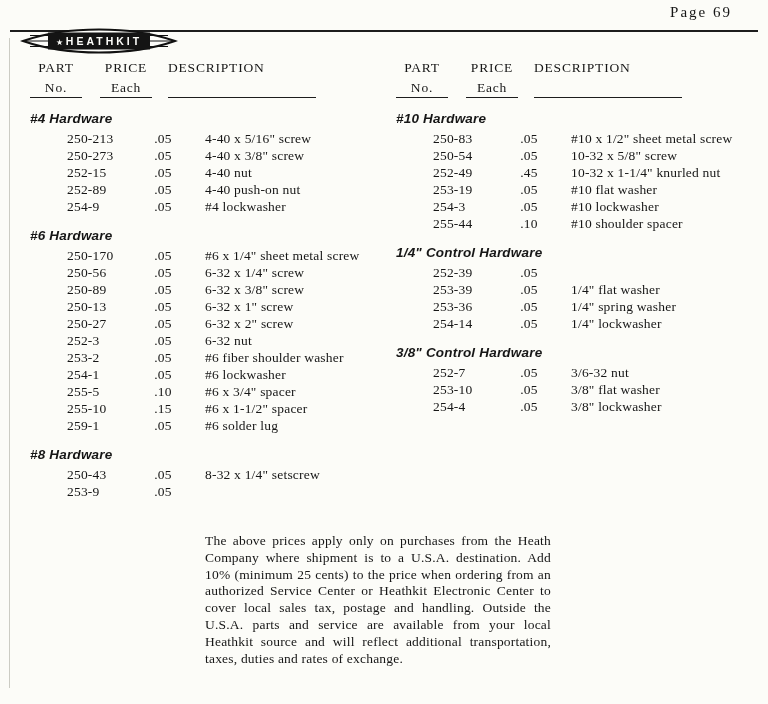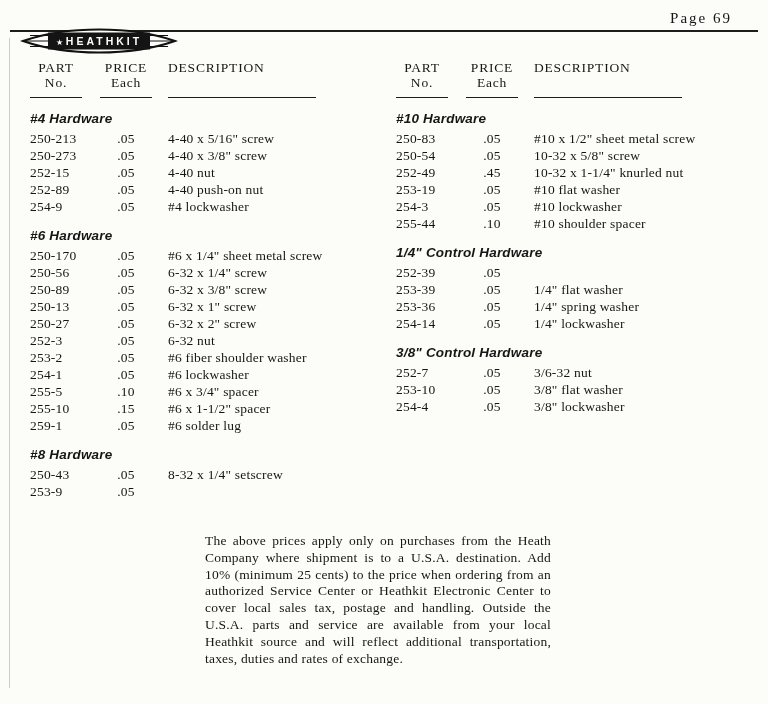--- a/index.html
+++ b/index.html
@@ -3,54 +3,54 @@
 <meta charset="utf-8">
 <style>
   * { margin:0; padding:0; box-sizing:border-box; }
   html,body { width:768px; height:704px; }
   body { background:#e9e9e4; font-family:"Liberation Serif", serif; }
   .page {
     position:relative; width:768px; height:704px;
     background:#fcfcf8; color:#161616; overflow:hidden;
   }
   .page-number {
-    position:absolute; top:10px; right:36px;
+    position:absolute; top:4px; right:36px;
     font-size:15px; letter-spacing:2px;
   }
   .top-rule {
     position:absolute; top:30px; left:10px; right:10px;
     border-top:2px solid #1d1d1d;
   }
   .left-edge {
     position:absolute; top:38px; left:9px; bottom:16px;
     width:1px; background:#ccccc4;
   }
   .logo { position:absolute; top:27px; left:20px; width:158px; height:28px; }
   .col { position:absolute; top:60px; }
   .col-0 { left:30px;  width:352px; }
   .col-1 { left:396px; width:356px; }
   .col-header { display:flex; height:38px; margin-bottom:4px; }
   .hc {
-    display:flex; flex-direction:column; 
+    display:flex; flex-direction:column; justify-content:space-between;
     font-size:13.5px; letter-spacing:0.8px; text-align:center;
     border-bottom:1.5px solid #1d1d1d; padding-bottom:2px;
   }
   .hc div { line-height:15px; }
   .hc-part  { width:52px; margin-right:18px; }
   .hc-price { width:52px; margin-right:0; }
   .hc-desc  { width:148px; text-align:left; margin-left:16px; }
   .section-title {
     font-family:"Liberation Sans", sans-serif; font-weight:bold;
     font-size:13.5px; letter-spacing:0.2px;
     margin:13px 0 4px 0;
     font-style:italic;
   }
   .row {
     display:grid; grid-template-columns:70px 52px 1fr;
-    font-size:13.5px; line-height:17px; letter-spacing:0.2px;
+    font-size:13.5px; line-height:17px; letter-spacing:0.2px;margin-left:37px;
   }
   .c-price { text-align:center; }
   .c-desc  { padding-left:16px; white-space:nowrap; }
   .footer-note {
     position:absolute; left:205px; top:533px; width:346px;
     font-size:13.5px; line-height:16.8px; letter-spacing:0.2px;
     text-align:justify;
   }
 </style>
 </head>

